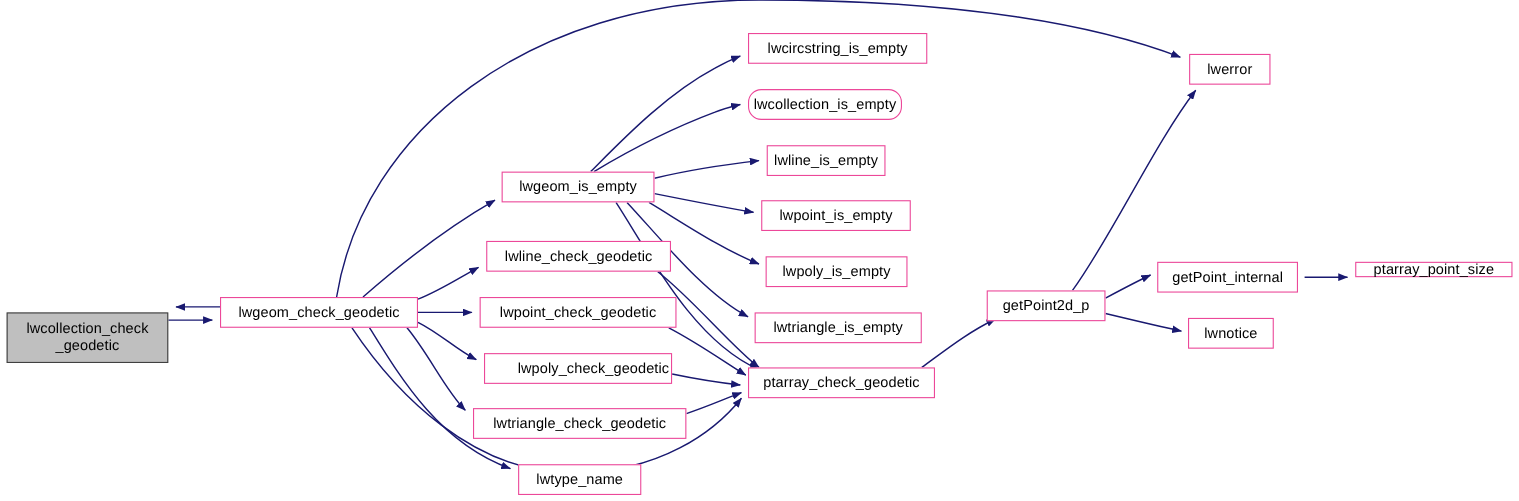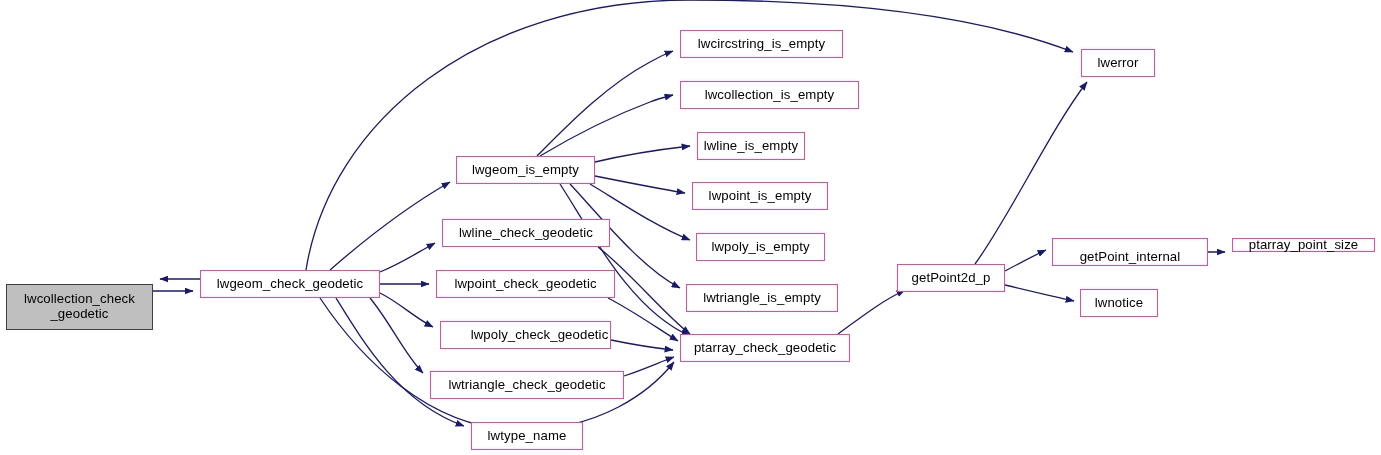--- a/index.html
+++ b/index.html
@@ -94,25 +94,25 @@
       <div class="node highlight" style="left: 6px; top: 264px; width: 147px; height: 46px; margin-top: 20px;"><span class="node-label">lwcollection_check
 _geodetic</span></div>
       <div class="node" style="left: 200px; top: 270px; width: 180px; height: 28px;"><span class="node-label">lwgeom_check_geodetic</span></div>
       <div class="node" style="left: 456px; top: 156px; width: 139px; height: 28px;"><span class="node-label">lwgeom_is_empty</span></div>
       <div class="node" style="left: 442px; top: 219px; width: 168px; height: 28px;"><span class="node-label">lwline_check_geodetic</span></div>
       <div class="node" style="left: 436px; top: 270px; width: 179px; height: 28px;"><span class="node-label">lwpoint_check_geodetic</span></div>
       <div class="node" style="left: 440px; top: 321px; width: 171px; height: 28px; padding-left: 28px;"><span class="node-label">lwpoly_check_geodetic</span></div>
       <div class="node" style="left: 430px; top: 371px; width: 194px; height: 28px;"><span class="node-label">lwtriangle_check_geodetic</span></div>
       <div class="node" style="left: 471px; top: 422px; width: 112px; height: 28px;"><span class="node-label">lwtype_name</span></div>
       <div class="node" style="left: 680px; top: 30px; width: 163px; height: 28px;"><span class="node-label">lwcircstring_is_empty</span></div>
-      <div class="node" style="left: 680px; top: 81px; width: 179px; height: 28px;"><span class="node-label">lwcollection_is_empty</span></div>
+      <div class="node" style="left: 680px; top: 81px; width: 140px; height: 28px; border-radius: 12px;"><span class="node-label">lwcollection_is_empty</span></div>
       <div class="node" style="left: 697px; top: 132px; width: 108px; height: 28px;"><span class="node-label">lwline_is_empty</span></div>
       <div class="node" style="left: 692px; top: 182px; width: 136px; height: 28px;"><span class="node-label">lwpoint_is_empty</span></div>
       <div class="node" style="left: 696px; top: 233px; width: 129px; height: 28px;"><span class="node-label">lwpoly_is_empty</span></div>
       <div class="node" style="left: 686px; top: 284px; width: 152px; height: 28px;"><span class="node-label">lwtriangle_is_empty</span></div>
       <div class="node" style="left: 680px; top: 334px; width: 170px; height: 28px;"><span class="node-label">ptarray_check_geodetic</span></div>
       <div class="node" style="left: 897px; top: 264px; width: 108px; height: 28px;"><span class="node-label">getPoint2d_p</span></div>
       <div class="node" style="left: 1081px; top: 49px; width: 74px; height: 28px;"><span class="node-label">lwerror</span></div>
-      <div class="node" style="left: 1052px; top: 238px; width: 156px; height: 28px; align-items: flex-end;"><span class="node-label">getPoint_internal</span></div>
+      <div class="node" style="left: 1052px; top: 238px; width: 128px; height: 28px;"><span class="node-label">getPoint_internal</span></div>
       <div class="node" style="left: 1080px; top: 289px; width: 78px; height: 28px;"><span class="node-label">lwnotice</span></div>
       <div class="node" style="left: 1232px; top: 238px; width: 143px; height: 14px;"><span class="node-label">ptarray_point_size</span></div>
     </div>
 </div>
 
 </body></html>

